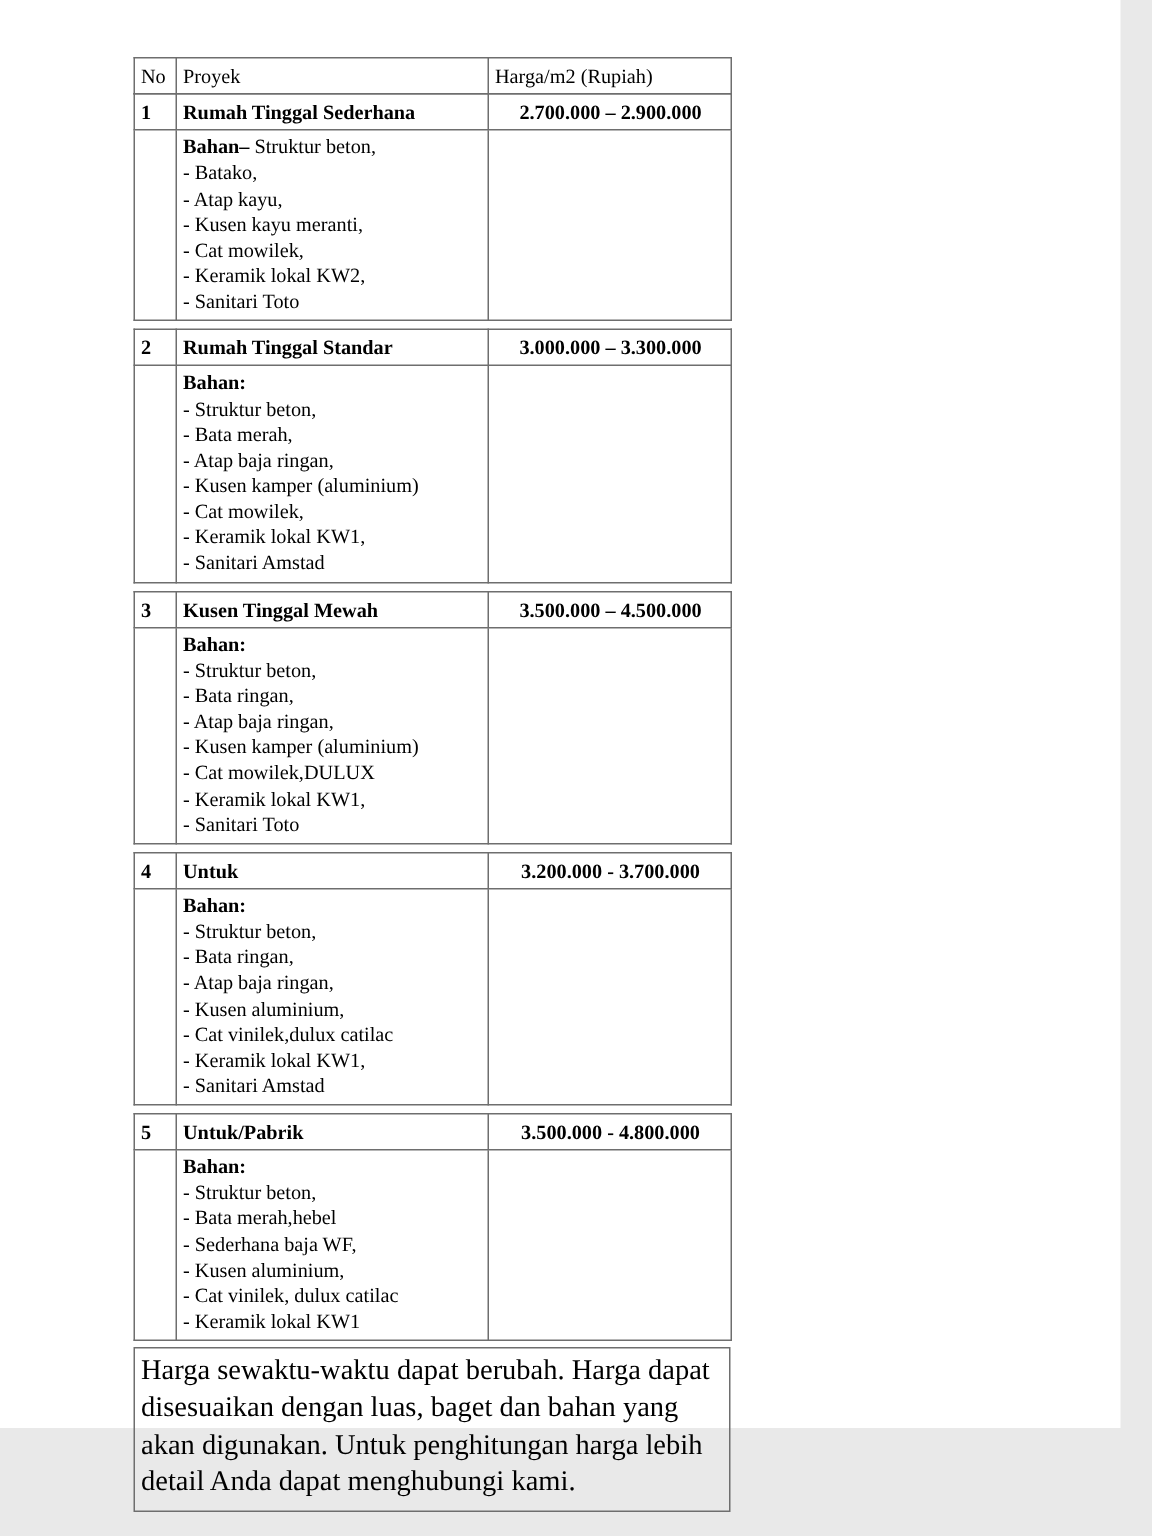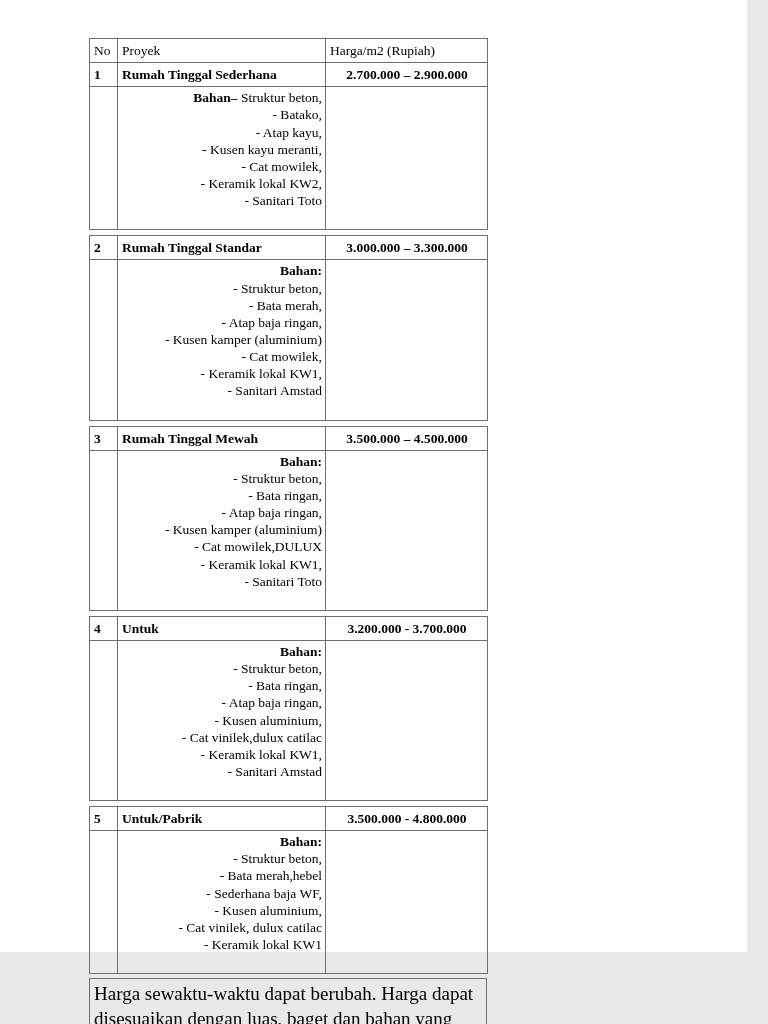--- a/index.html
+++ b/index.html
@@ -37,21 +37,21 @@
   }
   .col-no    { width: 28px; }
   .col-name  { width: 208px; }
   .col-price { width: 162px; text-align: center; }
   .hdr-table td { padding-top: 3px; padding-bottom: 3px; }
   .hdr-price { text-align: left; }
   .bold { font-weight: bold; }
   .sec-table { margin-top: 5px; }
   .sec-table.first { margin-top: -1px; }
   .title-row td { padding-top: 3px; padding-bottom: 3px; }
-  .mat-row td { padding-bottom: 20px; text-align: right; }
+  .mat-row td { padding-bottom: 4px; }
   .mat-line { white-space: nowrap; }
   .footer-note {
     margin-top: 4px;
     width: 398px;
     border: 1px solid #6e6e6e;
     font-size: 19px;
     line-height: 1.3;
     padding: 3px 5px 6px 4px;
   }
 </style>
@@ -120,21 +120,21 @@
       </td>
       <td class="col-price"></td>
     </tr>
   </tbody>
         </table>
 
   <table class="sec-table">
     <tbody>
             <tr class="title-row">
       <td class="col-no bold">3</td>
-      <td class="col-name bold">Rumah Tinggal Mewah</td>
+      <td class="col-name bold">Kusen Tinggal Mewah</td>
       <td class="col-price bold">3.500.000 – 4.500.000</td>
     </tr>
     <tr class="mat-row">
       <td class="col-no"></td>
       <td class="col-name">
         <div class="mat-title"><span class="bold">Bahan:</span><span></span></div>
         <div>
                   <div class="mat-line">- Struktur beton,</div>
                   <div class="mat-line">- Bata ringan,</div>
                   <div class="mat-line">- Atap baja ringan,</div>

